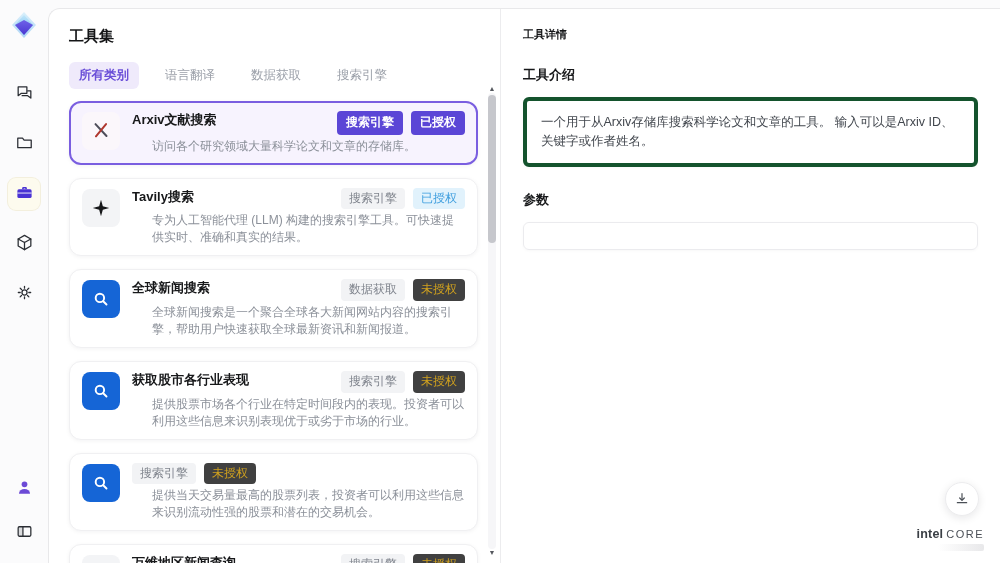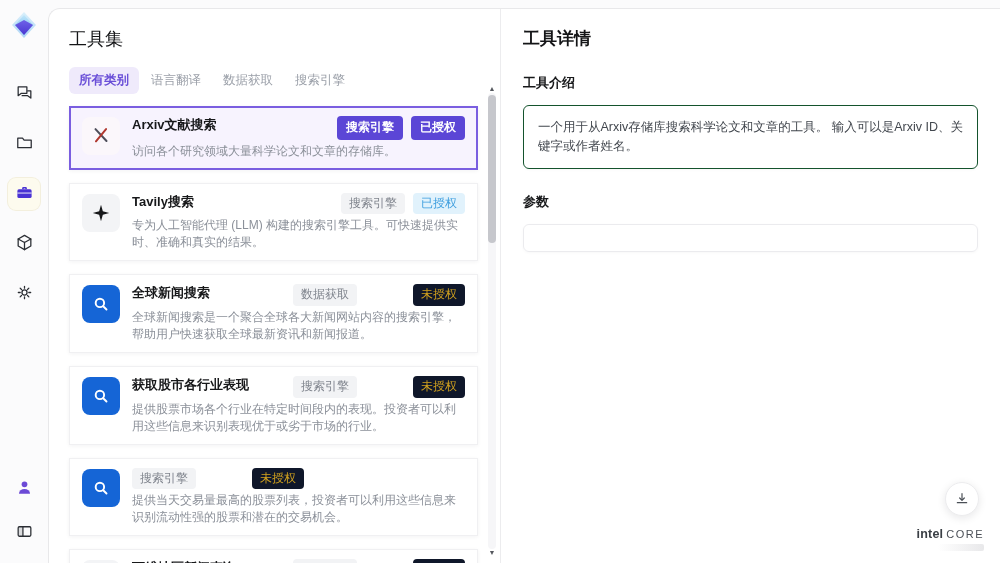--- a/index.html
+++ b/index.html
@@ -16,58 +16,58 @@
   .nav-btn.active{background:#fdfbee;box-shadow:0 0 0 1px #f3efdd;}
   .rail-bottom{display:flex;flex-direction:column;align-items:center;gap:12px;margin-bottom:14px;}
 
   
   .card{position:fixed;left:48px;top:8px;right:0;bottom:0;background:#fff;
     border:1px solid #e8e8ea;border-right:none;border-bottom:none;border-top-left-radius:12px;
     display:flex;overflow:hidden;}
 
   
   .list-pane{width:452px;border-right:1px solid #ececee;padding:18px 22px 0 20px;position:relative;}
-  .page-title{font-size:18px;font-weight:400;color:#141517;}
-  .tabs{display:flex;gap:2px;margin-top:16px;font-size:12.5px;color:#9a9fa8;align-items:flex-start;}
+  .page-title{font-size:15px;font-weight:700;color:#141517;}
+  .tabs{display:flex;gap:16px;margin-top:16px;font-size:12.5px;color:#9a9fa8;align-items:flex-start;}
   .tab{padding:5px 10px;border-radius:6px;cursor:pointer;white-space:nowrap;}
   .tab.active{background:#efeafb;color:#6a4fd8;font-weight:700;}
 
   .tool-list{margin-top:12px;display:flex;flex-direction:column;gap:13px;}
-  .tool-item{position:relative;background:#fff;border:1px solid #f0f0f2;border-radius:0;
+  .tool-item{position:relative;background:#fff;border:1px solid #f0f0f2;border-radius:12px;
     padding:9px 12px;display:flex;gap:12px;box-shadow:0 1px 4px rgba(20,20,30,.05);cursor:pointer;}
   .tool-item.selected{border:2px solid #7a5ee0;background:#f7f3fe;padding:8px 11px;}
   .tool-icon{width:38px;height:38px;border-radius:8px;flex:0 0 auto;display:flex;align-items:center;justify-content:center;margin-top:1px;}
   .tool-icon svg{width:22px;height:22px;}
   .tool-icon.arxiv-icon{background:#fbf7fb;}
   .tool-icon.sparkle-icon{background:#f3f4f6;}
   .tool-icon.news-search-icon{background:#1565d6;}
   .tool-icon.building-icon{background:#f3f4f6;}
   .tool-body{flex:1;min-width:0;}
   .tool-head{display:flex;align-items:flex-start;justify-content:space-between;gap:8px;}
   .tool-name{font-size:13px;font-weight:700;color:#17181a;line-height:1.4;}
-  .tool-desc{font-size:12px;color:#8b9099;line-height:1.42;margin-top:3px;}
+  .tool-desc{font-size:12px;color:#8b9099;line-height:1.42;margin-top:3px;margin-left:20px;}
   .badges{display:flex;gap:8px;flex:0 0 auto;align-items:center;}
   .pill{font-size:12px;padding:3px 8px;border-radius:4px;white-space:nowrap;line-height:1.3;}
   .pill.cat{background:#f2f3f5;color:#80858e;}
   .pill.ok{background:#e1f2fc;color:#3e9ede;}
-  .pill.no{background:#0f172a;color:#d0a11e;margin-left:48px;}
+  .pill.no{background:#404040;color:#d0a11e;}
   .pill.solid{background:#5b46d6;color:#fff;font-weight:600;padding:4px 9px;}
 
   
   .scrollbar{position:absolute;top:76px;right:3px;bottom:6px;width:10px;}
   .sb-track{position:absolute;inset:8px 1px;background:#f6f6f8;border-radius:4px;}
   .sb-thumb{position:absolute;top:10px;left:1px;width:8px;height:148px;background:#c6c7cc;border-radius:4px;}
   .sb-arrow{position:absolute;left:1px;width:8px;font-size:7px;color:#55585e;text-align:center;line-height:8px;}
   .sb-arrow.up{top:0;} .sb-arrow.down{bottom:0;}
 
   
   .detail-pane{flex:1;padding:18px 22px;position:relative;}
-  .detail-title{font-size:17px;font-weight:700;color:#141517;}
+  .detail-title{font-size:11px;font-weight:700;color:#141517;}
   .section-title{font-size:13px;font-weight:700;color:#17181a;margin-top:24px;}
-  .intro-box{margin-top:13px;border:1px solid #14532d;border-radius:6px;padding:12px 14px;
+  .intro-box{margin-top:13px;border:4px solid #14532d;border-radius:6px;padding:12px 14px;
     font-size:12.5px;color:#42474e;line-height:1.5;box-shadow:0 1px 3px rgba(20,20,30,.03);}
   .param-box{margin-top:13px;border:1px solid #ebebee;border-radius:6px;padding:13px 14px;
     box-shadow:0 1px 3px rgba(20,20,30,.03);}
   .param-head{display:flex;align-items:baseline;gap:7px;}
   .param-name{font-size:13px;font-weight:700;color:#17181a;}
   .param-type{font-size:11.5px;color:#9aa0a8;}
   .param-req{font-size:11.5px;color:#e25870;}
   .param-desc{margin-top:9px;font-size:12.5px;color:#42474e;}
 
   

